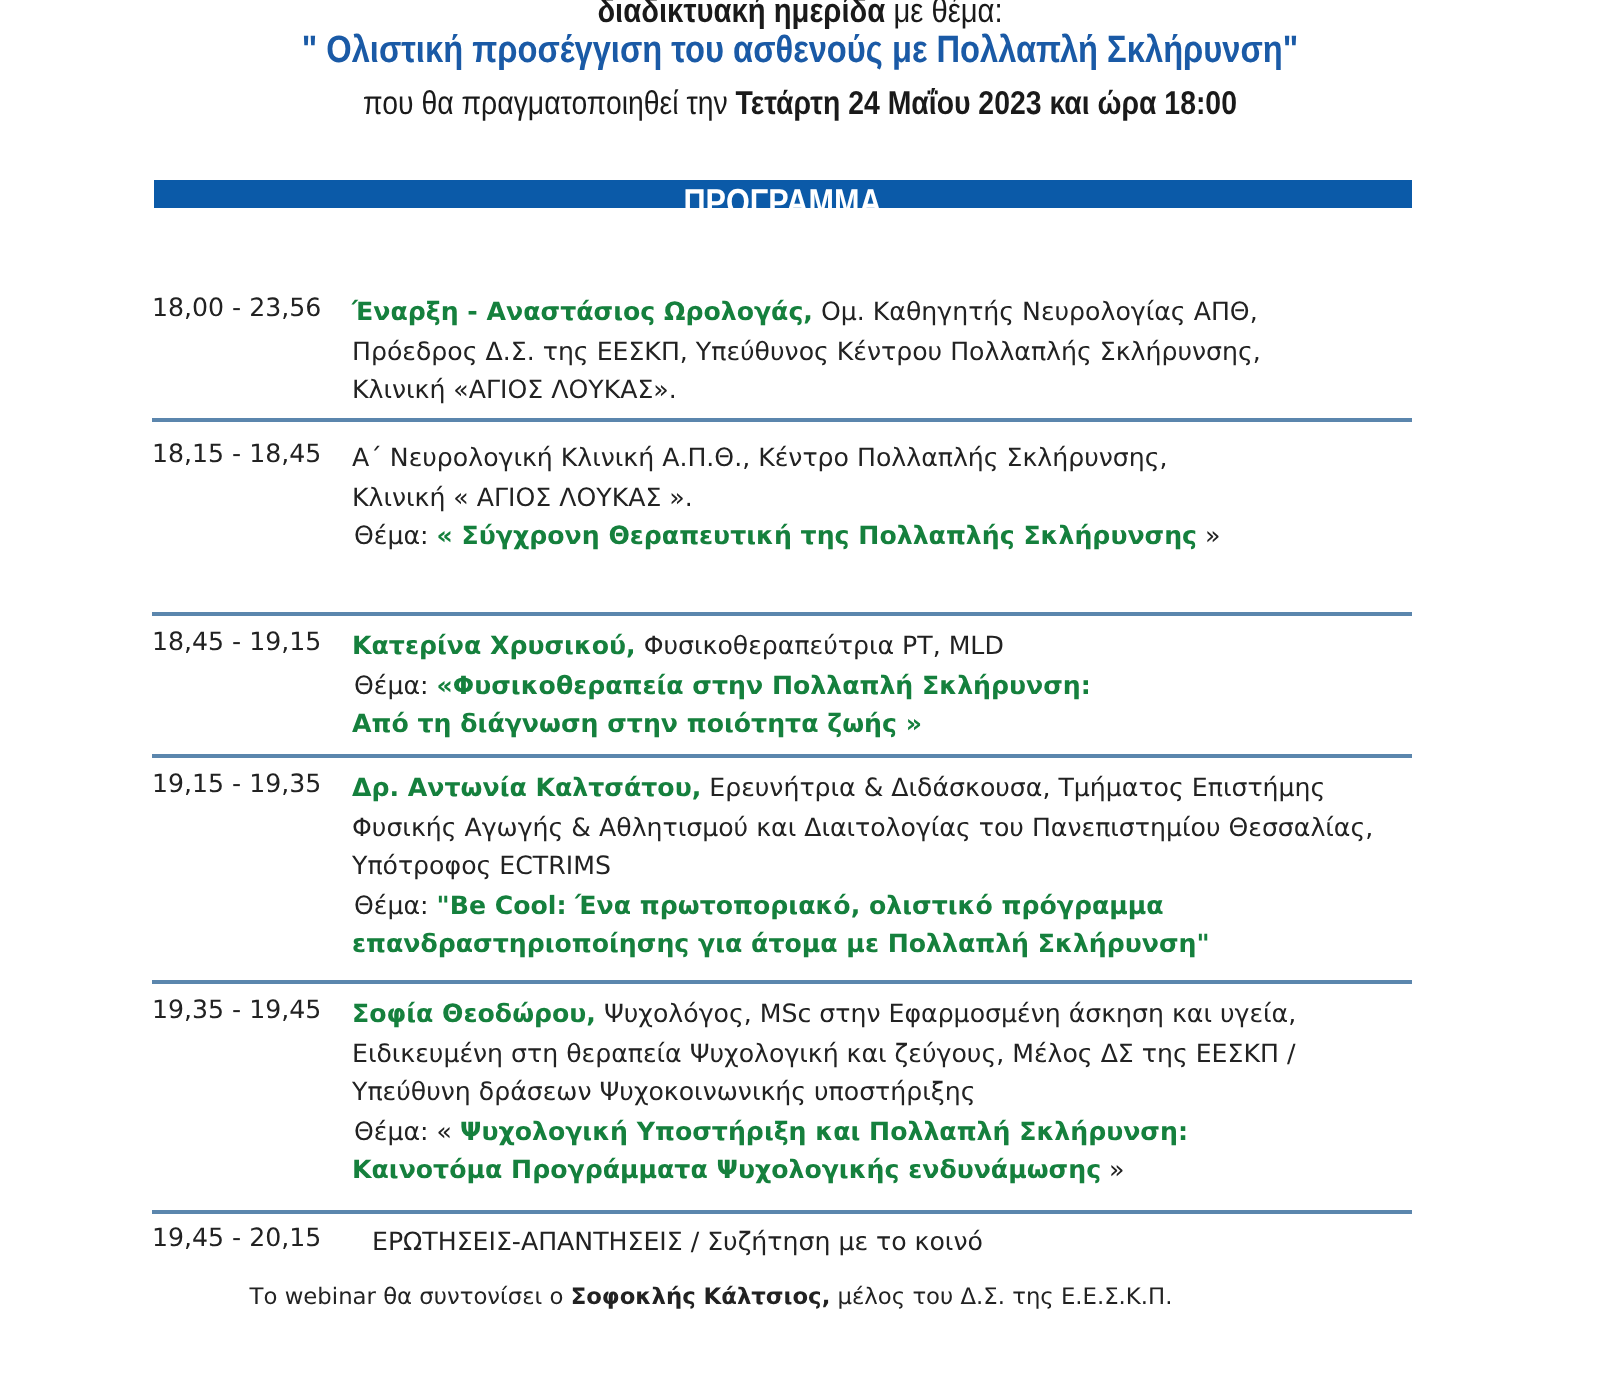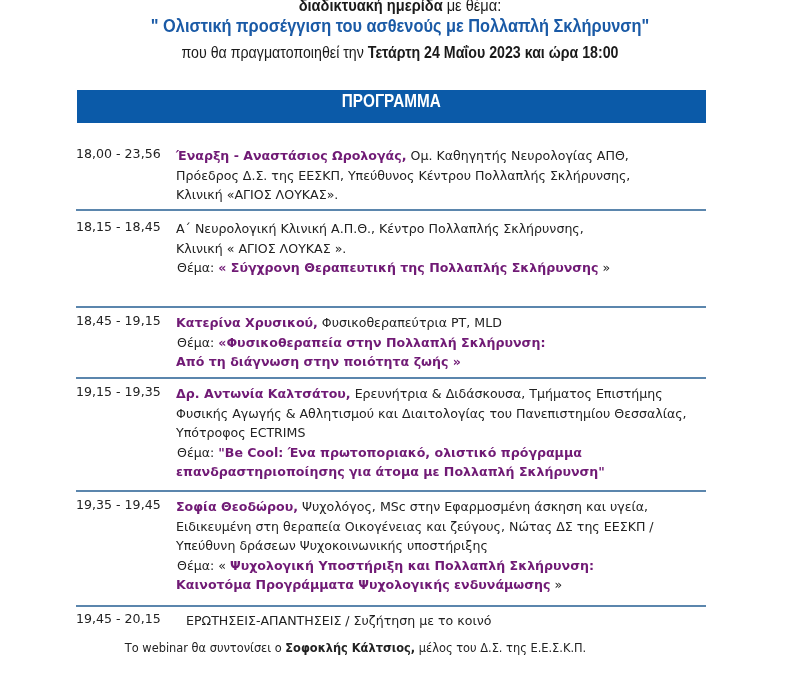--- a/index.html
+++ b/index.html
@@ -20,41 +20,41 @@
     font-family: "Liberation Sans", sans-serif; font-weight: bold; font-size: 19px; color: #1a5aa6;
     transform: scaleX(0.86);
   }
   .h-line3 {
     position: absolute; top: 43px; left: 0; width: 800px; text-align: center;
     font-family: "Liberation Sans", sans-serif; font-size: 16.5px; color: #1a1a1a;
     transform: scaleX(0.86);
   }
   .h-line3 b { font-weight: bold; }
   .program-bar {
-    position: absolute; left: 77px; top: 90px; width: 629px; height: 33px;
+    position: absolute; left: 77px; top: 90px; width: 629px; height: 14px;
     background: #0b5aa8;
     color: #ffffff; text-align: center;
     font-family: "Liberation Sans", sans-serif; font-weight: bold; font-size: 18px;
     line-height: 23px;
   }
   .program-bar span { display: inline-block; transform: scaleX(0.85); }
   .agenda { position: absolute; left: 0; top: 0; width: 800px; }
   .row { position: absolute; left: 76px; width: 630px; }
   .divider {
     position: absolute; left: 76px; width: 630px; height: 0;
     border-top: 2px solid #5b86ad;
   }
   .time {
     position: absolute; left: 0; top: 0; font-size: 12.6px; color: #222; white-space: nowrap;
   }
   .body {
     position: absolute; left: 100px; top: 0; width: 540px;
     font-size: 12.6px; line-height: 19.5px; color: #222; white-space: nowrap;
   }
-  .body b { font-weight: bold; color: #701a75; }
+  .body b { font-weight: bold; color: #15803d; }
   .theme { padding-left: 1px; }
   .footer-note {
     position: absolute; top: 641px; left: 0; width: 711px; text-align: center;
     font-size: 11.4px; color: #222;
   }
   .footer-note b { font-weight: bold; }
 </style>
 </head>
 <body>
 
@@ -107,21 +107,21 @@
       <div class="theme"><span>Θέμα: </span><b>"Be Cool: Ένα πρωτοποριακό, ολιστικό πρόγραμμα</b></div>
       <div><b>επανδραστηριοποίησης για άτομα με Πολλαπλή Σκλήρυνση"</b></div>
     </div>
   </div>
   <div class="divider" style="top:490px;"></div>
 
   <div class="row" style="top:497px;">
     <div class="time">19,35 - 19,45</div>
     <div class="body">
       <div><b>Σοφία Θεοδώρου,</b><span> Ψυχολόγος, MSc στην Εφαρμοσμένη άσκηση και υγεία,</span></div>
-      <div>Ειδικευμένη στη θεραπεία Οικογένειας και ζεύγους, Νώτας ΔΣ της ΕΕΣΚΠ /</div>
+      <div>Ειδικευμένη στη θεραπεία Ψυχολογική και ζεύγους, Μέλος ΔΣ της ΕΕΣΚΠ /</div>
       <div>Υπεύθυνη δράσεων Ψυχοκοινωνικής υποστήριξης</div>
       <div class="theme"><span>Θέμα: « </span><b>Ψυχολογική Υποστήριξη και Πολλαπλή Σκλήρυνση:</b></div>
       <div><b>Καινοτόμα Προγράμματα Ψυχολογικής ενδυνάμωσης</b><span> »</span></div>
     </div>
   </div>
   <div class="divider" style="top:605px;"></div>
 
   <div class="row" style="top:611px;">
     <div class="time">19,45 - 20,15</div>
     <div class="body" style="left:110px;">

